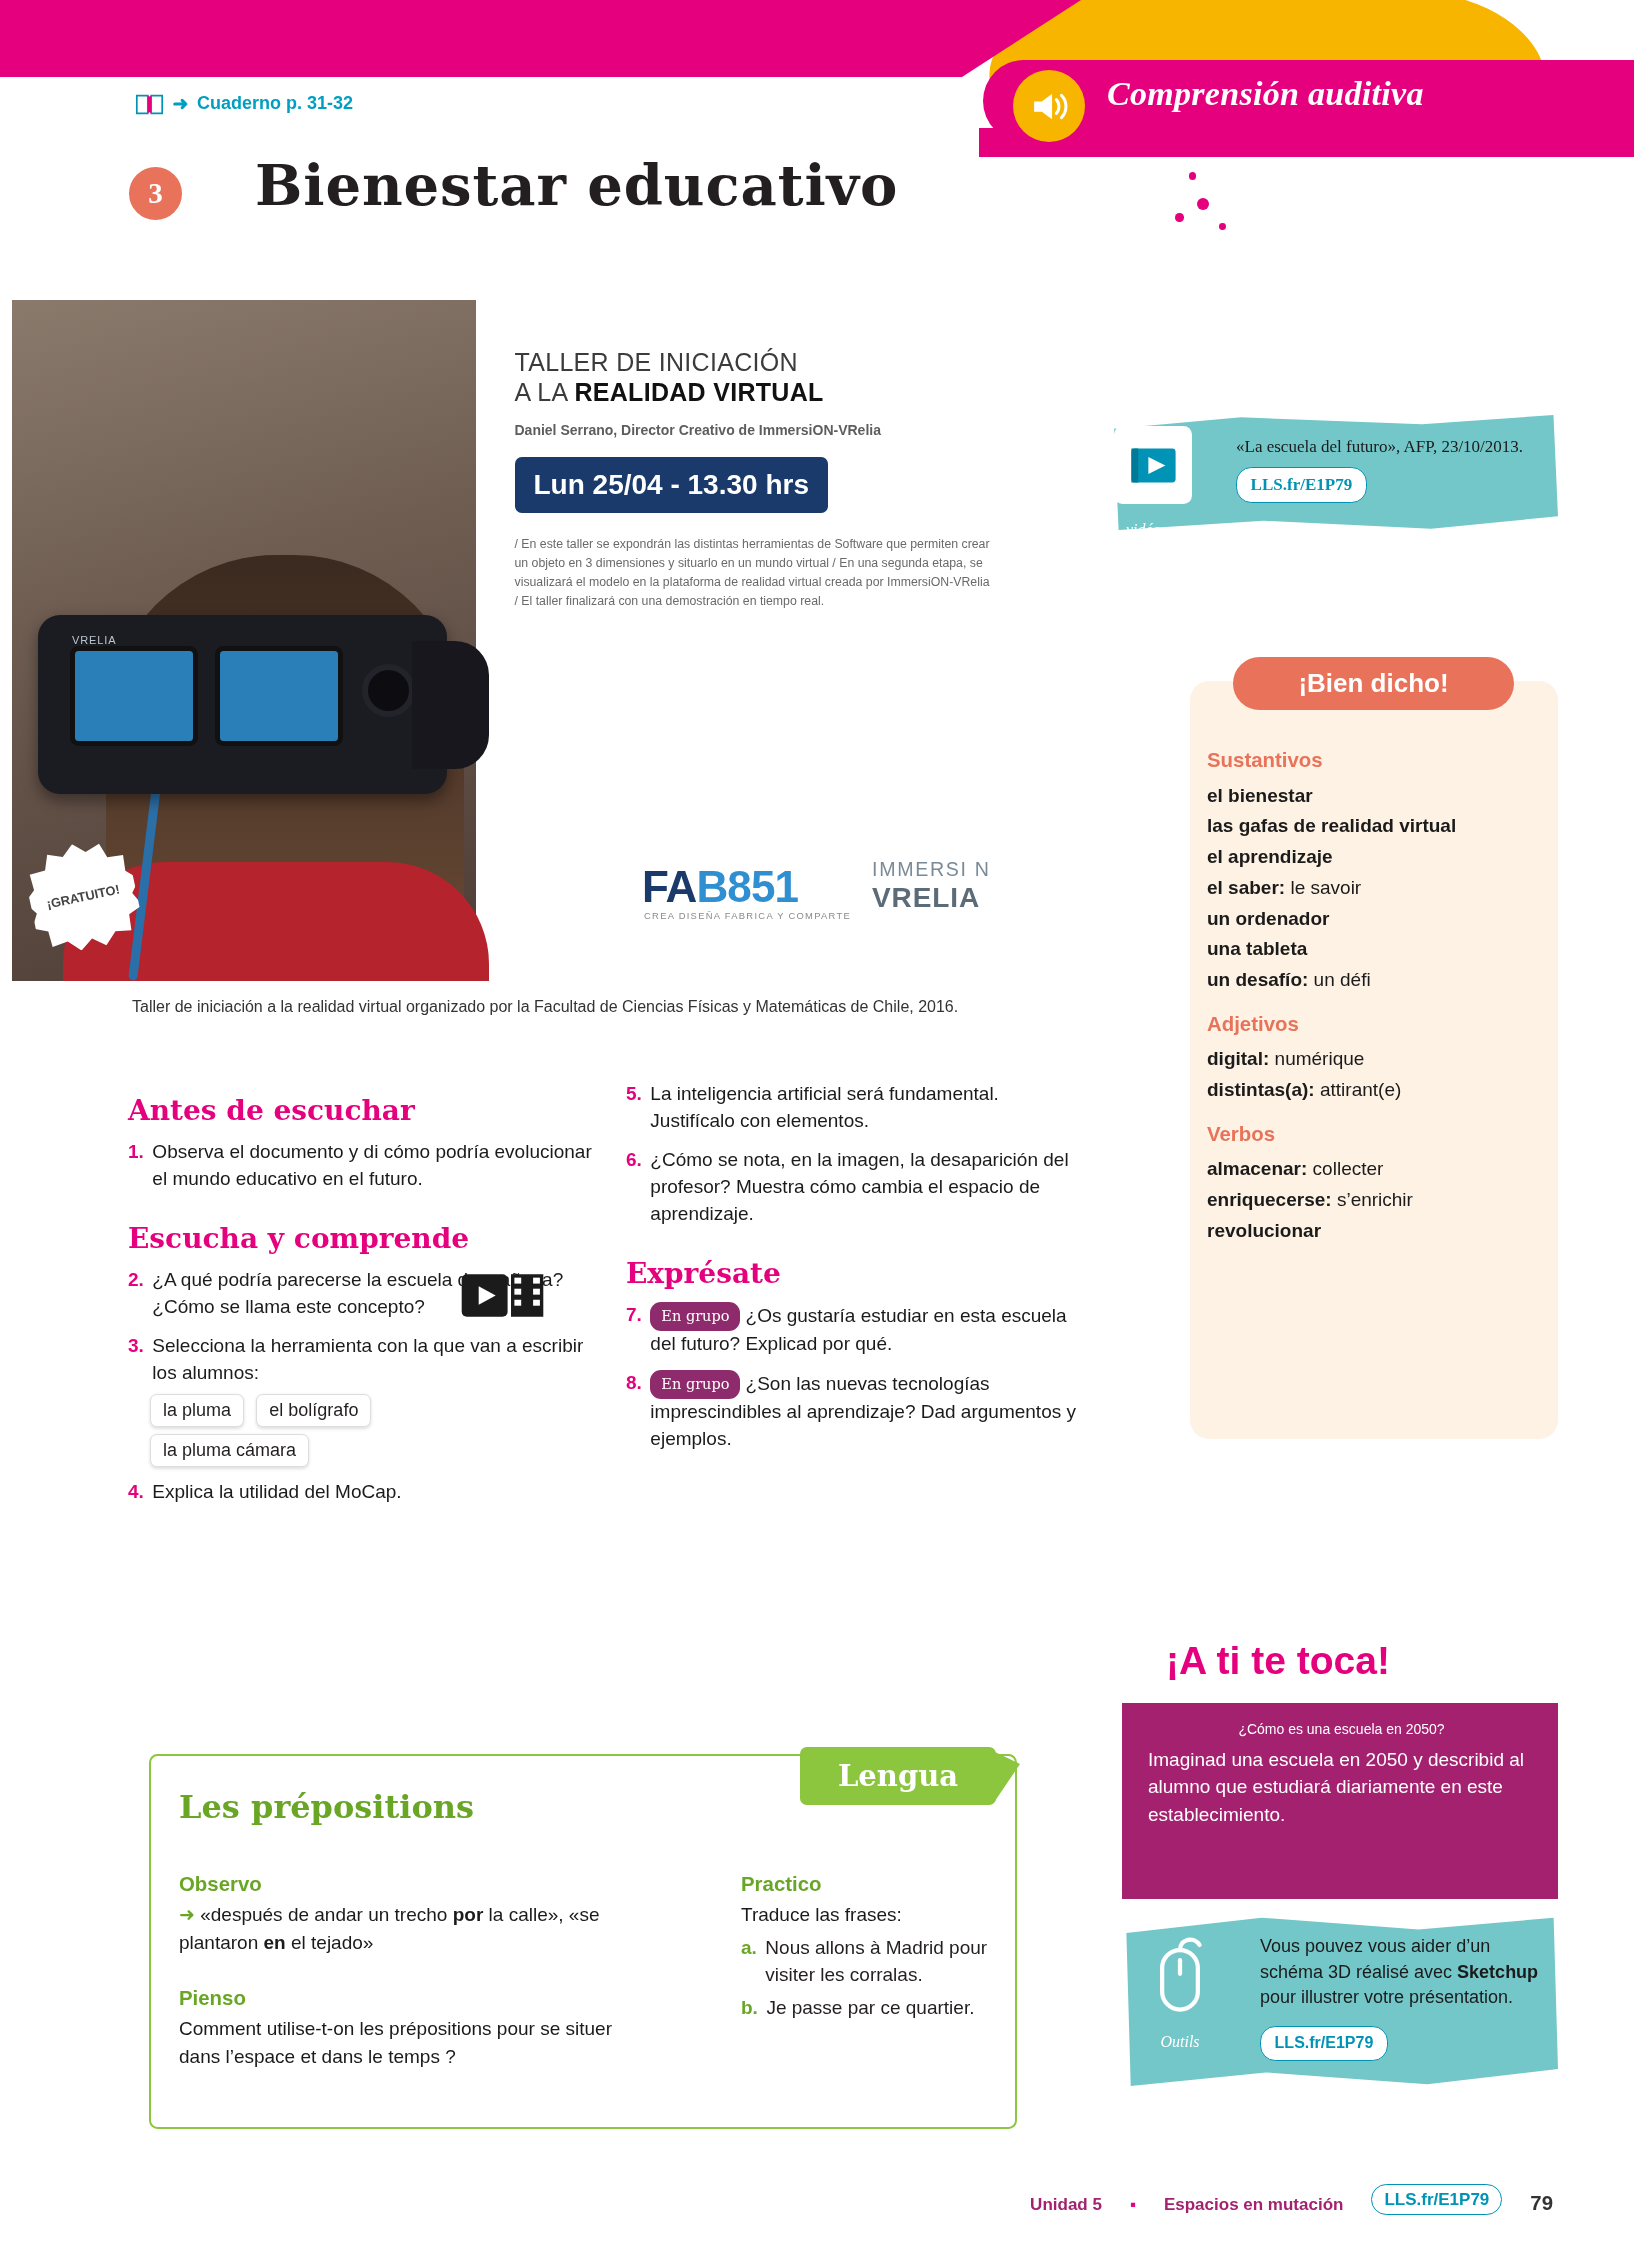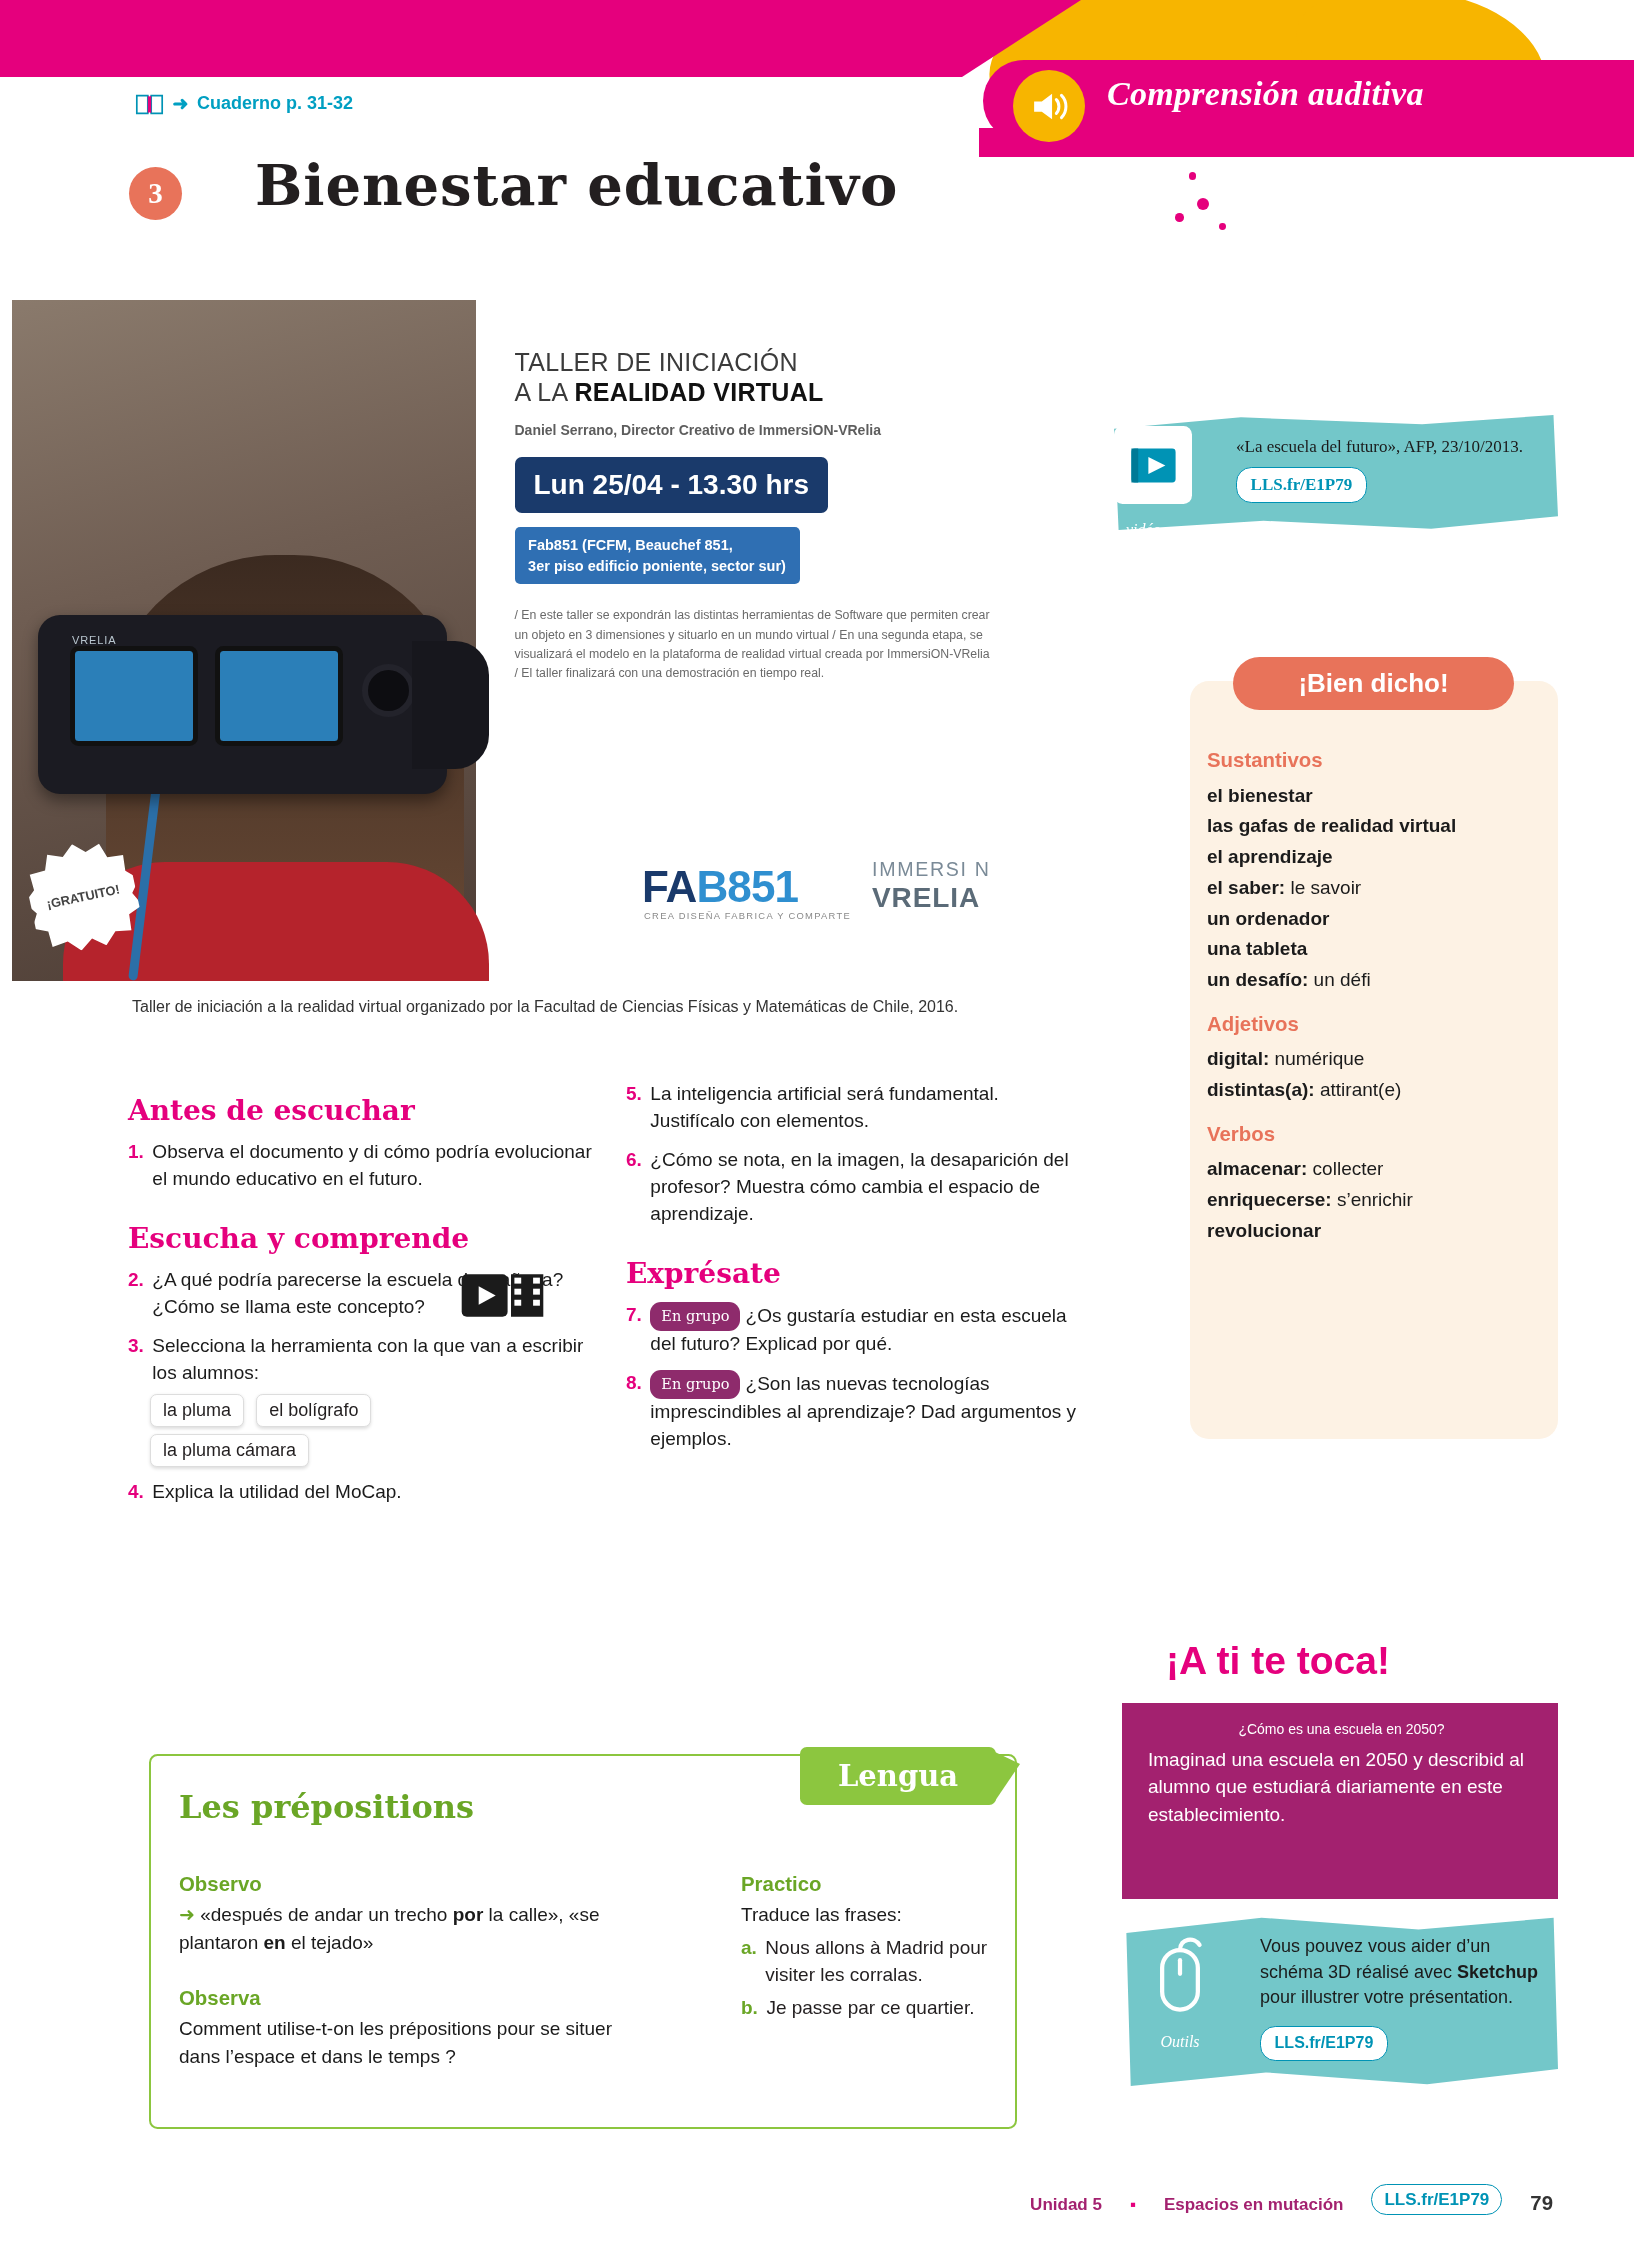--- a/index.html
+++ b/index.html
@@ -360,22 +360,20 @@
     <div class="strap"></div>
     <div class="vr-label">VRELIA</div>
 
     <div class="photo-text">
       <div class="pt-title">
         <span>TALLER DE INICIACIÓN</span><br>
         <span>A LA </span><b>REALIDAD VIRTUAL</b>
       </div>
       <div class="pt-sub">Daniel Serrano, Director Creativo de ImmersiON-VRelia</div>
       <div class="pt-date">Lun 25/04 - 13.30 hrs</div><br>
-      <div class="pt-place" style="white-space:pre-line;">Fab851 (FCFM, Beauchef 851,
-3er piso edificio poniente, sector sur)</div>
       <div class="pt-body">/ En este taller se expondrán las distintas herramientas de Software que permiten crear un objeto en 3 dimensiones y situarlo en un mundo virtual / En una segunda etapa, se visualizará el modelo en la plataforma de realidad virtual creada por ImmersiON-VRelia / El taller finalizará con una demostración en tiempo real.</div>
     </div>
     <div class="pt-logo"><span>FA</span><span class="b">B851</span></div>
     <div class="pt-logo-sub">CREA  DISEÑA  FABRICA Y COMPARTE</div>
     <div class="pt-logo2">IMMERSI  N</div>
     <div class="pt-logo2b">VRELIA</div>
   </div>
   <div class="gratuito">¡GRATUITO!</div>
   <div class="photo-caption">Taller de iniciación a la realidad virtual organizado por la Facultad de Ciencias Físicas y Matemáticas de Chile, 2016.</div>
 
@@ -490,21 +488,21 @@
     <span>Lengua</span>
   </div>
   <div class="lengua-title">Les prépositions</div>
 
   <div class="lg-col1">
     <div class="lg-h">Observo</div>
     <div class="lg-p">
       <span style="color:#6aa626;">➜</span>
       <span>«después de andar un trecho </span><b>por</b><span> la calle», «se plantaron </span><b>en</b><span> el tejado»</span>
     </div>
-    <div class="lg-h" style="margin-top:31px;">Observa</div>
+    <div class="lg-h" style="margin-top:31px;">Pienso</div>
     <div class="lg-p">Comment utilise-t-on les prépositions pour se situer dans l’espace et dans le temps ?</div>
   </div>
 
   <div class="lg-col2">
     <div class="lg-h">Practico</div>
     <div class="lg-p">Traduce las frases:</div>
     <div class="lg-item">
       <span class="lt">a.</span>
       <span>Nous allons à Madrid pour visiter les corralas.</span>
     </div>

